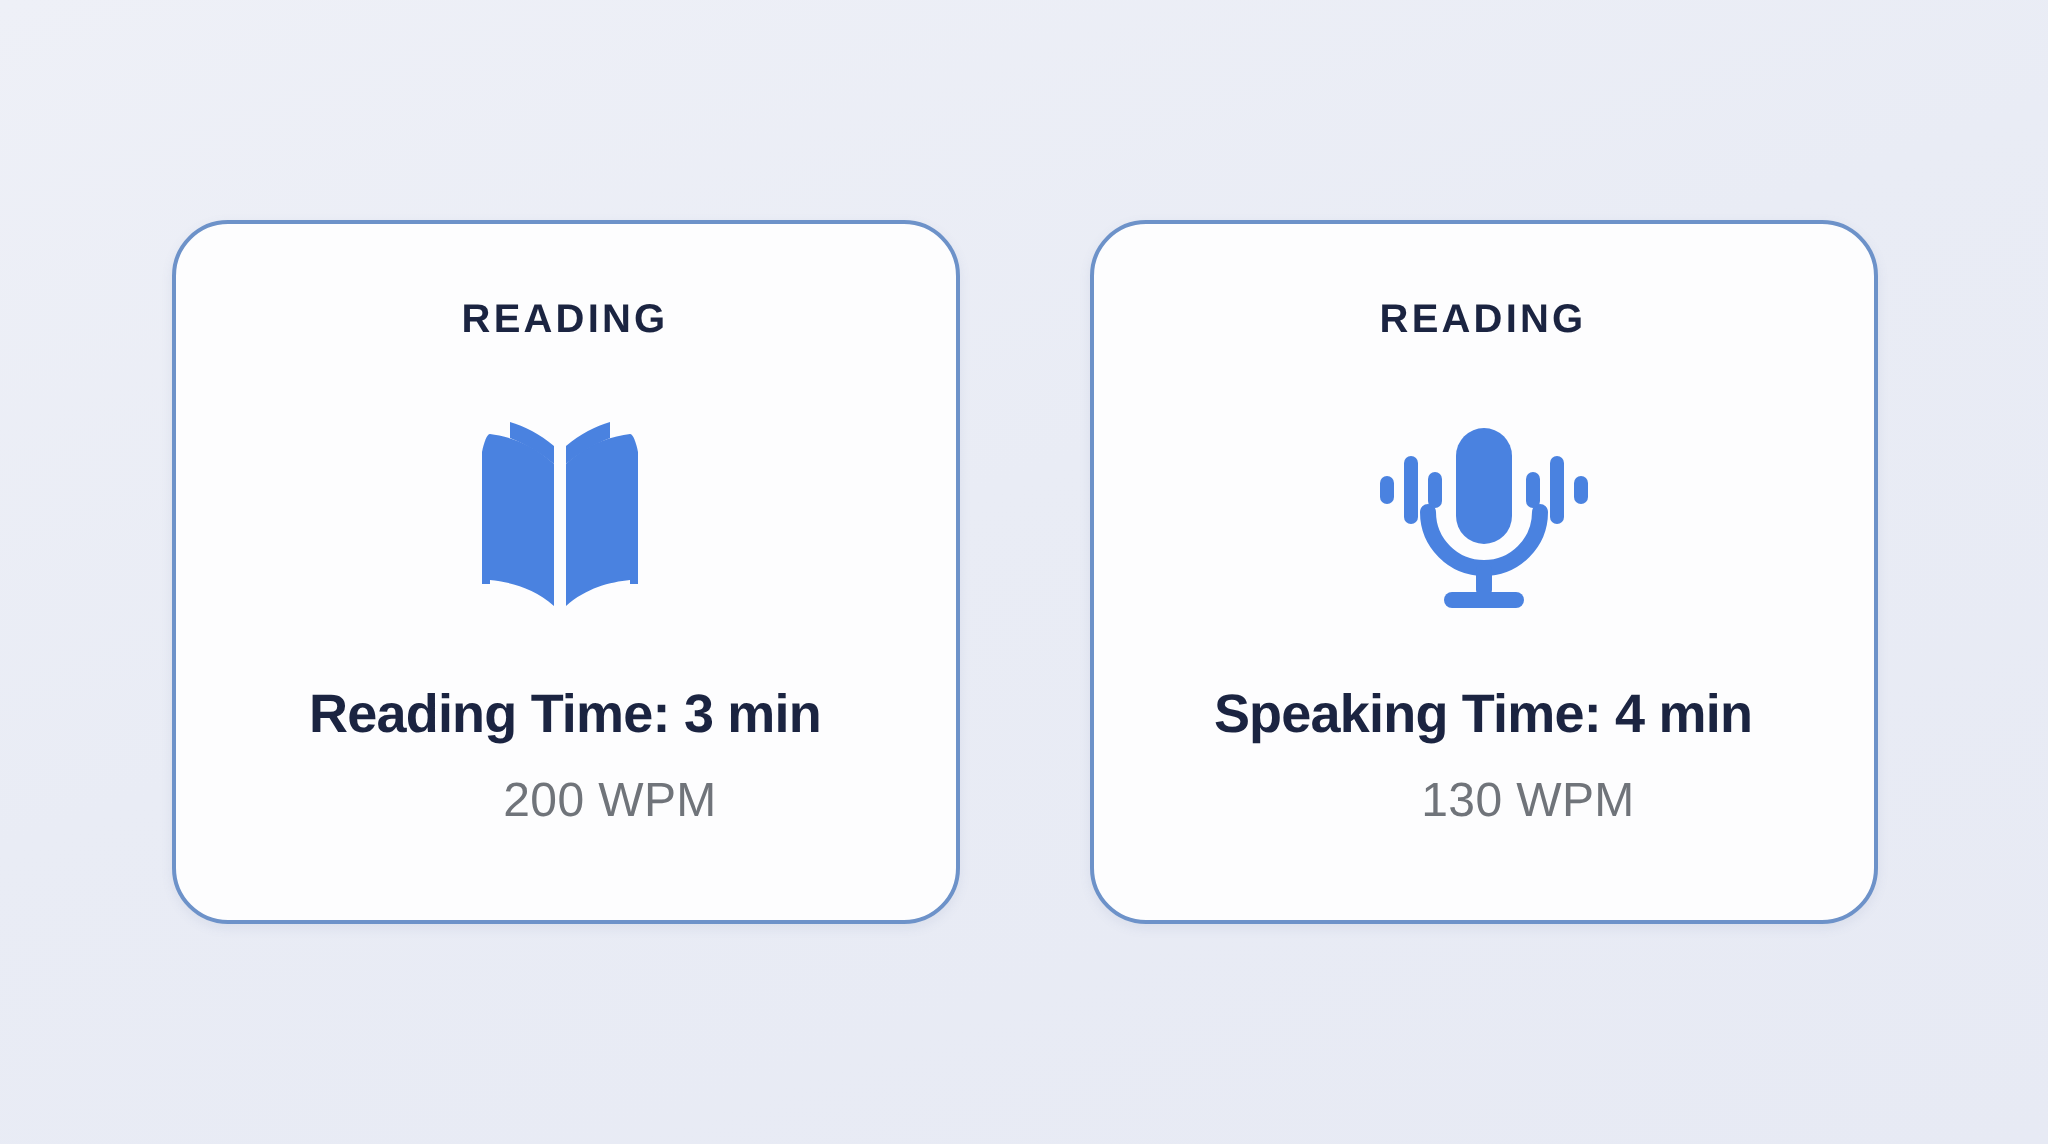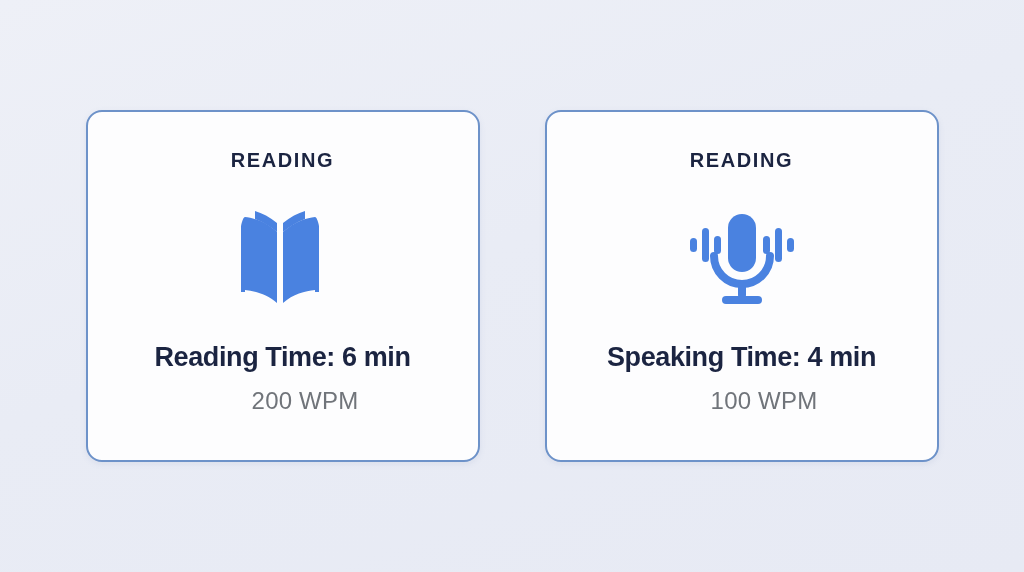--- a/index.html
+++ b/index.html
@@ -31,21 +31,21 @@
     justify-content: center;
     gap: 65px;
   }
 
   .card {
     box-sizing: border-box;
     width: 394px;
     height: 352px;
     background: #fdfdfe;
     border: 2px solid #6d92c9;
-    border-radius: 16px;
+    border-radius: 28px;
     box-shadow: 0 2px 6px rgba(90, 110, 160, 0.10);
     display: flex;
     flex-direction: column;
     align-items: center;
     padding-top: 38px;
   }
 
   .card-title {
     font-size: 20px;
     font-weight: bold;
@@ -101,21 +101,21 @@
           <path d="M28 5 L28 13 C36 16 44 21 50 26 L50 17 C43 11 35 7 28 5 Z" fill="#4a82e0"></path>
 
           <path d="M56 26 C68 15 80 12 88 11 L88 84 C78 85 66 88 56 97 Z" fill="#4a82e0"></path>
 
           <path d="M92 20 L92 86 C90 86 89 86 88 86 L88 11 C89.5 11 91 15 92 20 Z" fill="#4a82e0"></path>
 
           <path d="M78 5 L78 13 C70 16 62 21 56 26 L56 17 C63 11 71 7 78 5 Z" fill="#4a82e0"></path>
         </svg>
       </div>
 
-      <div class="card-headline">Reading Time: 6 min</div>
+      <div class="card-headline">Reading Time: 3 min</div>
 
       <div class="card-sub">200 WPM</div>
     </div>
 
     <div class="card">
       <div class="card-title">READING</div>
 
       <div class="icon-wrap">
         <svg width="112" height="104" viewBox="0 0 112 104" aria-hidden="true">
 
@@ -132,17 +132,17 @@
           <rect x="28" y="30" width="7" height="18" rx="3.5" fill="#4a82e0"></rect>
 
           <rect x="77" y="30" width="7" height="18" rx="3.5" fill="#4a82e0"></rect>
           <rect x="89" y="22" width="7" height="34" rx="3.5" fill="#4a82e0"></rect>
           <rect x="101" y="32" width="7" height="14" rx="3.5" fill="#4a82e0"></rect>
         </svg>
       </div>
 
       <div class="card-headline">Speaking Time: 4 min</div>
 
-      <div class="card-sub">100 WPM</div>
+      <div class="card-sub">130 WPM</div>
     </div>
 
   </div>
 </div>
 
 </body></html>

